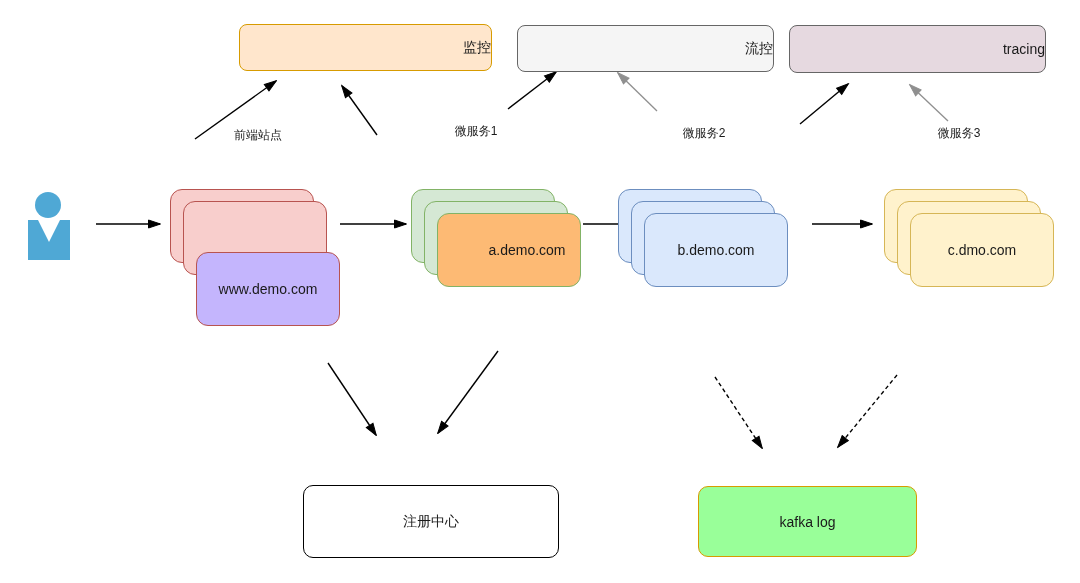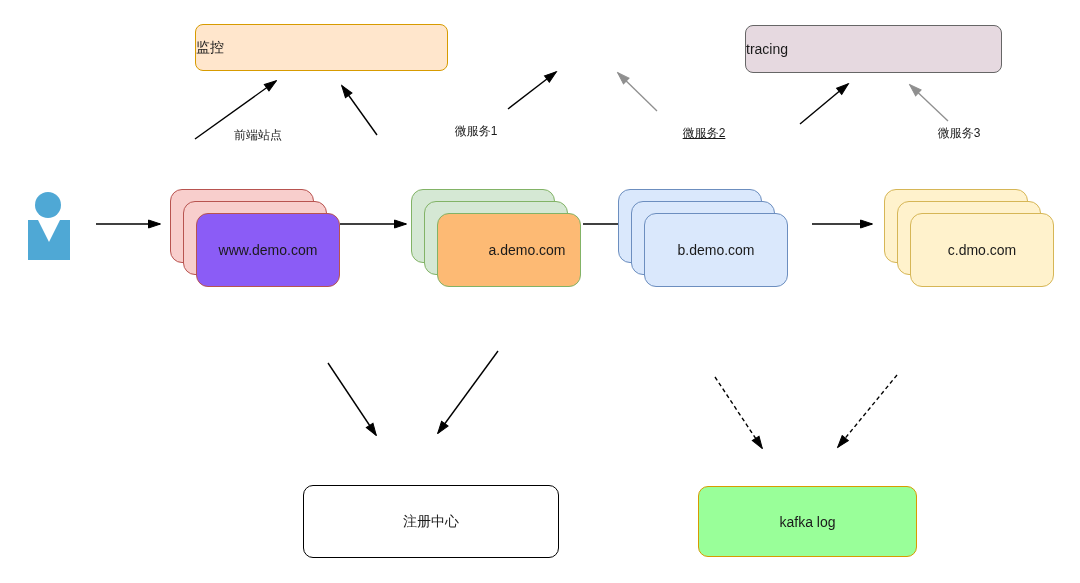--- a/index.html
+++ b/index.html
@@ -15,27 +15,28 @@
   .arrow-layer {
     position: absolute;
     left: 0; top: 0;
     width: 1080px; height: 583px;
     z-index: 1;
   }
   .node {
     position: absolute;
     display: flex;
     align-items: center;
-    justify-content: flex-start;
+    justify-content: flex-end;
     border: 1px solid #666666;
     border-radius: 8px;
     font-size: 14px;
     color: #1a1a1a;
     z-index: 2;
     text-align: center;
+    margin-left: 44px;
   }
   .edge-label {
     position: absolute;
     width: 110px;
     text-align: center;
     font-size: 12px;
     color: #1a1a1a;
     z-index: 2;
   }
   .stack {
@@ -109,38 +110,41 @@
     <path d="M328,363 L376,435" stroke-width="1.4" fill="none" marker-end="url(#ah-black)" style="stroke: rgb(0, 0, 0);"></path>
     <path d="M498,351 L438,433" stroke-width="1.4" fill="none" marker-end="url(#ah-black)" style="stroke: rgb(0, 0, 0);"></path>
 
     <path d="M715,377 L762,448" stroke-width="1.4" fill="none" stroke-dasharray="4 3" marker-end="url(#ah-black)" style="stroke: rgb(0, 0, 0);"></path>
     <path d="M897,375 L838,447" stroke-width="1.4" fill="none" stroke-dasharray="4 3" marker-end="url(#ah-black)" style="stroke: rgb(0, 0, 0);"></path>
   </svg>
 
   <div class="node" style="left: 195px; top: 24px; width: 253px; height: 47px; background-color: rgb(255, 230, 204); border-color: rgb(215, 155, 0);">
     <span>监控</span>
   </div>
+  <div class="node" style="left: 473px; top: 25px; width: 257px; height: 47px; background-color: rgb(245, 245, 245); border-color: rgb(102, 102, 102);">
+    <span>流控</span>
+  </div>
   <div class="node" style="left: 745px; top: 25px; width: 257px; height: 48px; background-color: rgb(230, 217, 224); border-color: rgb(102, 102, 102);">
     <span>tracing</span>
   </div>
 
   <div class="edge-label" style="left:203px; top:127px;">前端站点</div>
   <div class="edge-label" style="left:421px; top:123px;">微服务1</div>
-  <div class="edge-label" style="left:649px; top:125px;text-decoration:underline;">微服务2</div>
+  <div class="edge-label" style="left:649px; top:125px;">微服务2</div>
   <div class="edge-label" style="left:904px; top:125px;">微服务3</div>
 
   <svg class="user-svg" width="58" height="76" viewBox="0 0 58 76" style="fill: rgb(79, 168, 213);">
     <circle cx="28" cy="17" r="13"></circle>
     <polygon points="8,32 18,32 29,54 40,32 50,32 50,72 8,72"></polygon>
   </svg>
 
   <div class="stack" style="left:170px; top:189px;">
     <div class="card b2" style="background-color: rgb(248, 206, 204); border-color: rgb(184, 84, 80);"></div>
     <div class="card b1" style="background-color: rgb(248, 206, 204); border-color: rgb(184, 84, 80);"></div>
-    <div class="card front" style="background-color: #8b5cf6; border-color: rgb(184, 84, 80);">
+    <div class="card front" style="background-color: #c4b5fd; border-color: rgb(184, 84, 80); margin-top: 39px;">
       <span>www.demo.com</span>
     </div>
   </div>
 
   <div class="stack" style="left:411px; top:189px;">
     <div class="card b2" style="background-color: rgb(213, 232, 212); border-color: rgb(130, 179, 102);"></div>
     <div class="card b1" style="background-color: rgb(213, 232, 212); border-color: rgb(130, 179, 102);"></div>
     <div class="card front" style="background-color: #fdba74; border-color: rgb(130, 179, 102); padding-left: 36px;">
       <span>a.demo.com</span>
     </div>

